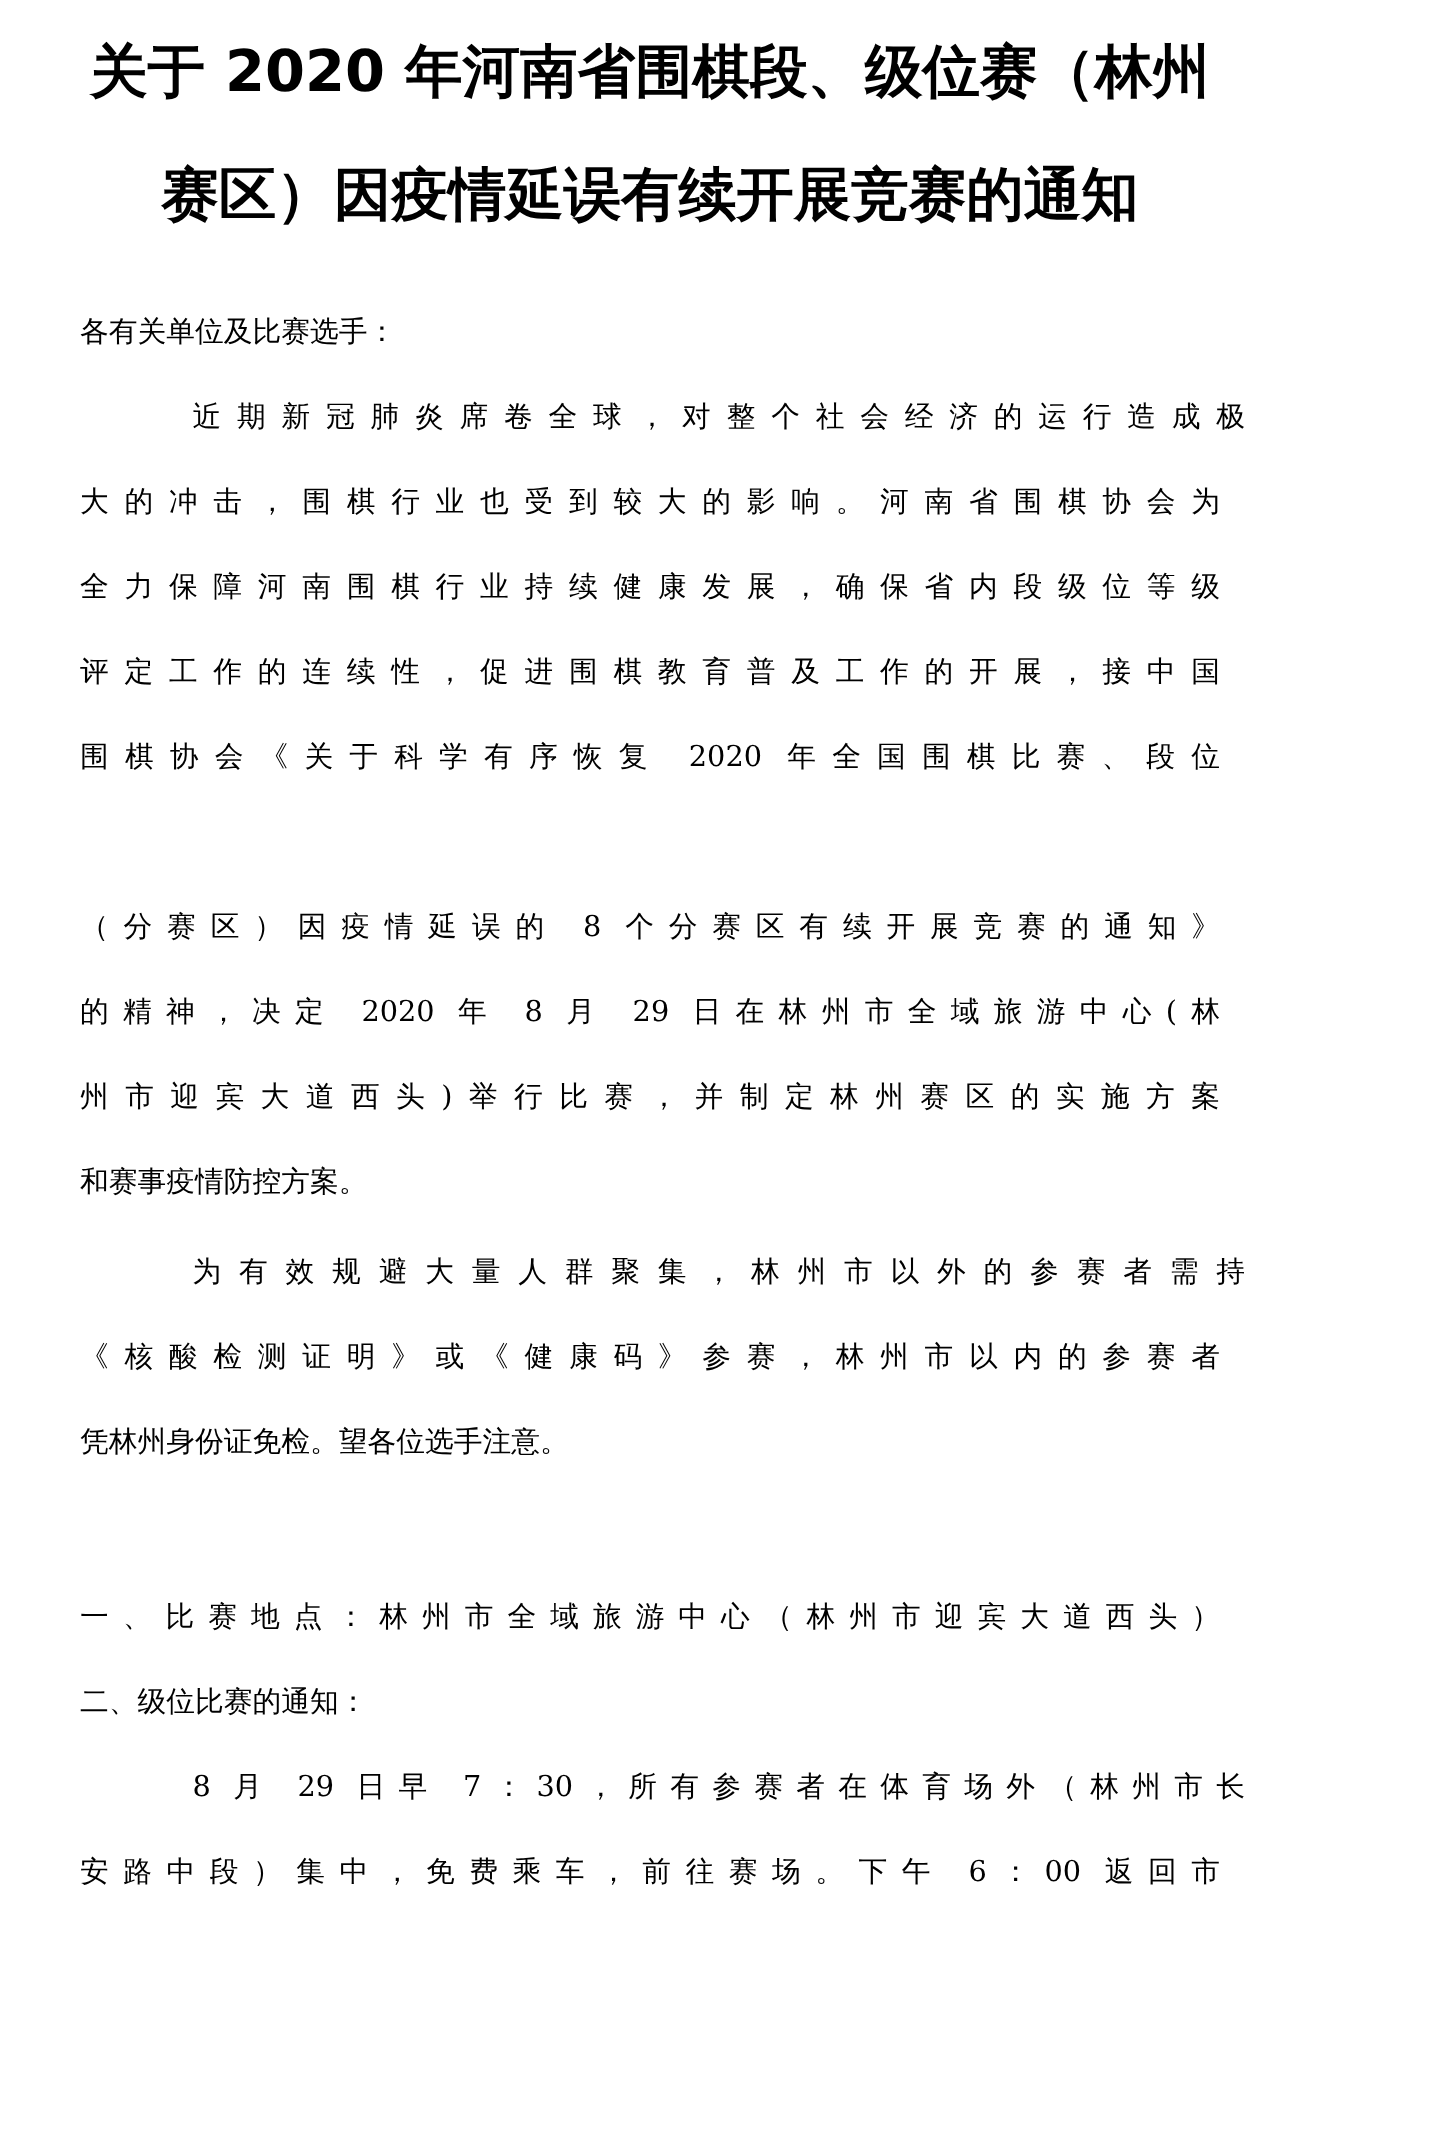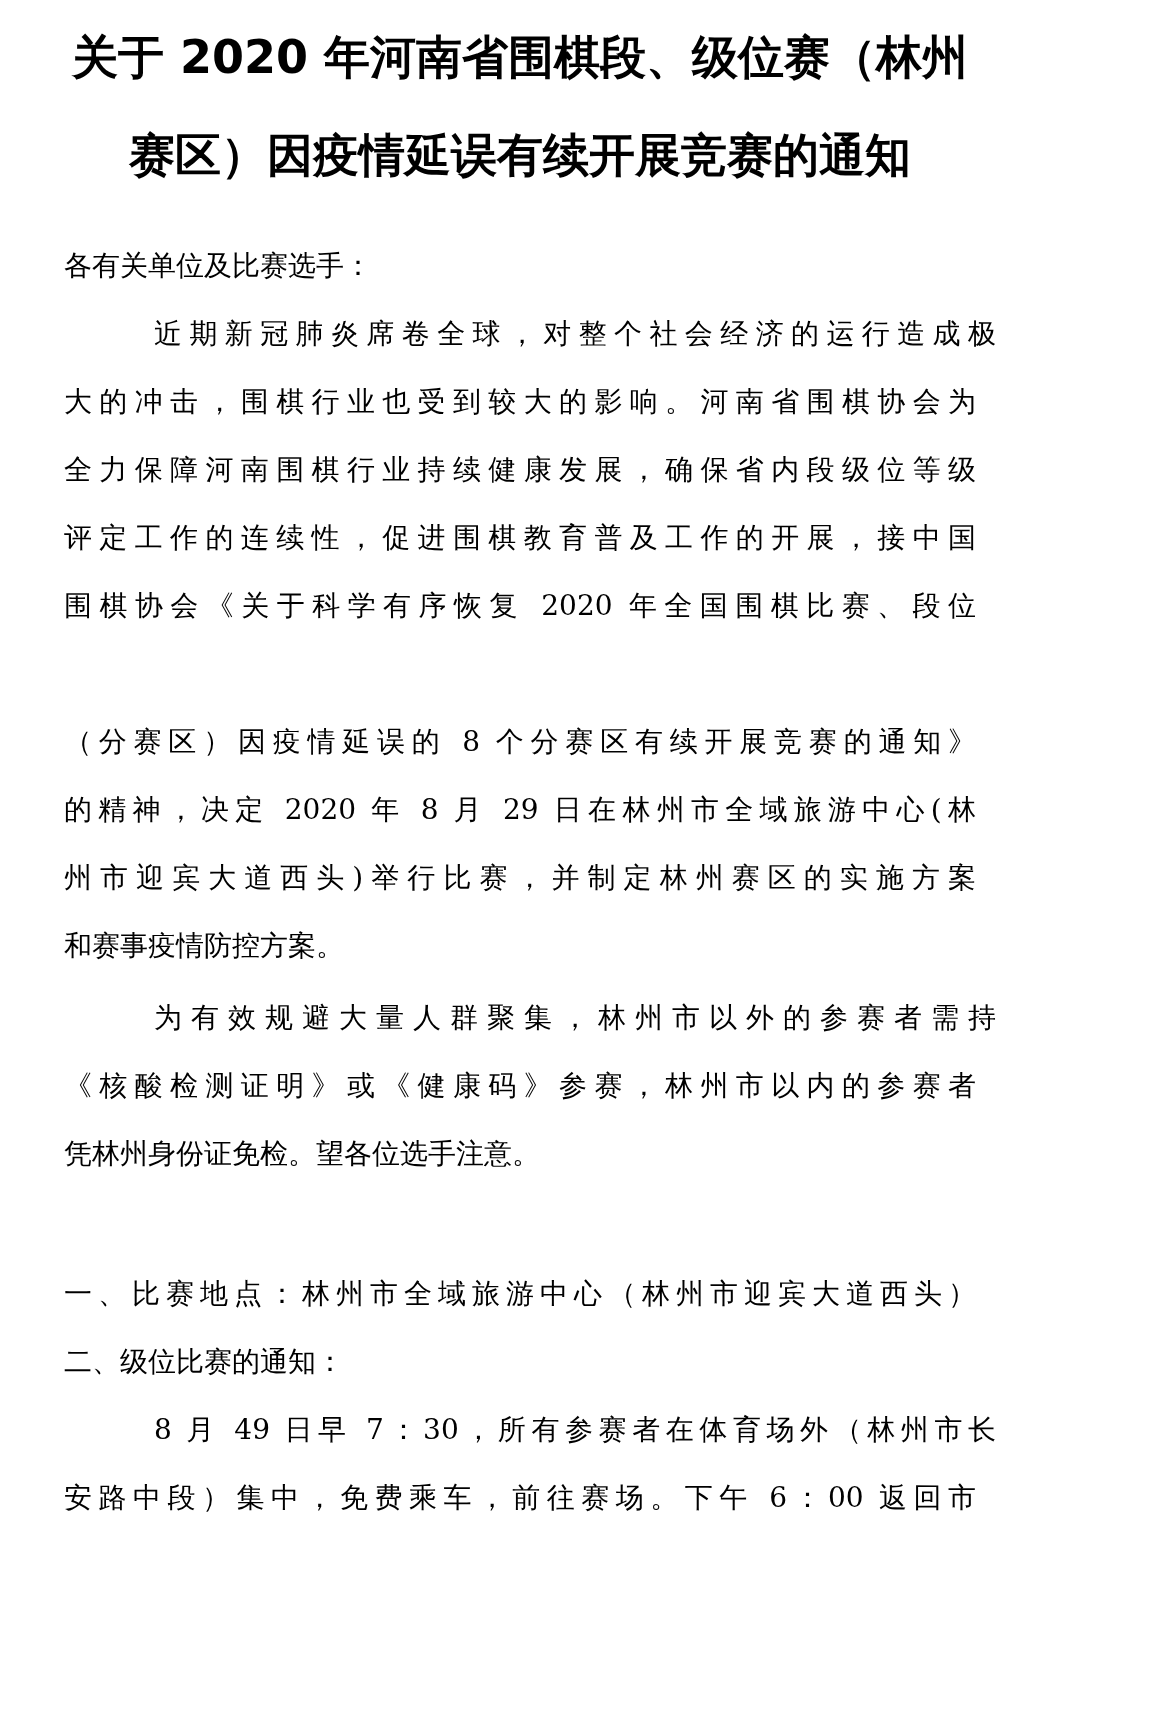--- a/index.html
+++ b/index.html
@@ -30,21 +30,21 @@
       font-weight: bold;
       font-size: 46px;
       line-height: 70px;
       letter-spacing: 0px;
       white-space: nowrap;
     }
     .line {
       position: absolute;
       left: 64px;
       width: 912px;
-      font-size: 28px;
+      font-size: 23px;
       line-height: 68px;
       height: 68px;
       white-space: nowrap;
       text-align: justify;
       text-align-last: justify;
     }
     .line.last {
       text-align-last: left;
     }
     .line.indent {
@@ -73,16 +73,16 @@
   <div class="line" style="top:844px;">州市迎宾大道西头)举行比赛，并制定林州赛区的实施方案</div>
   <div class="line last" style="top:912px;">和赛事疫情防控方案。</div>
 
   <div class="line indent" style="top:984px;">为有效规避大量人群聚集，林州市以外的参赛者需持</div>
   <div class="line" style="top:1052px;">《核酸检测证明》或《健康码》参赛，林州市以内的参赛者</div>
   <div class="line last" style="top:1120px;">凭林州身份证免检。望各位选手注意。</div>
 
   <div class="line" style="top:1260px;">一、比赛地点：林州市全域旅游中心（林州市迎宾大道西头）</div>
 
   <div class="line last" style="top:1328px;">二、级位比赛的通知：</div>
-  <div class="line indent" style="top:1396px;">8 月 49 日早 7：30，所有参赛者在体育场外（林州市长</div>
+  <div class="line indent" style="top:1396px;">8 月 29 日早 7：30，所有参赛者在体育场外（林州市长</div>
   <div class="line" style="top:1464px;">安路中段）集中，免费乘车，前往赛场。下午 6：00 返回市</div>
 
 </div>
 
 </body></html>

